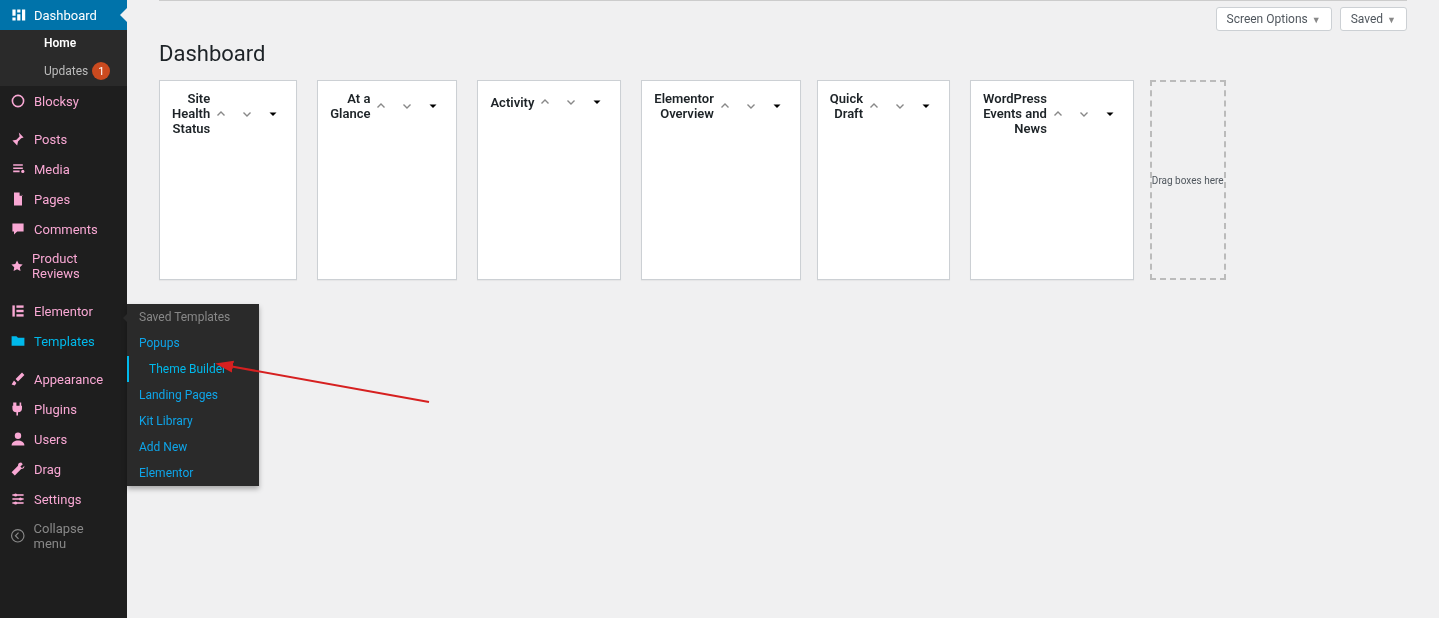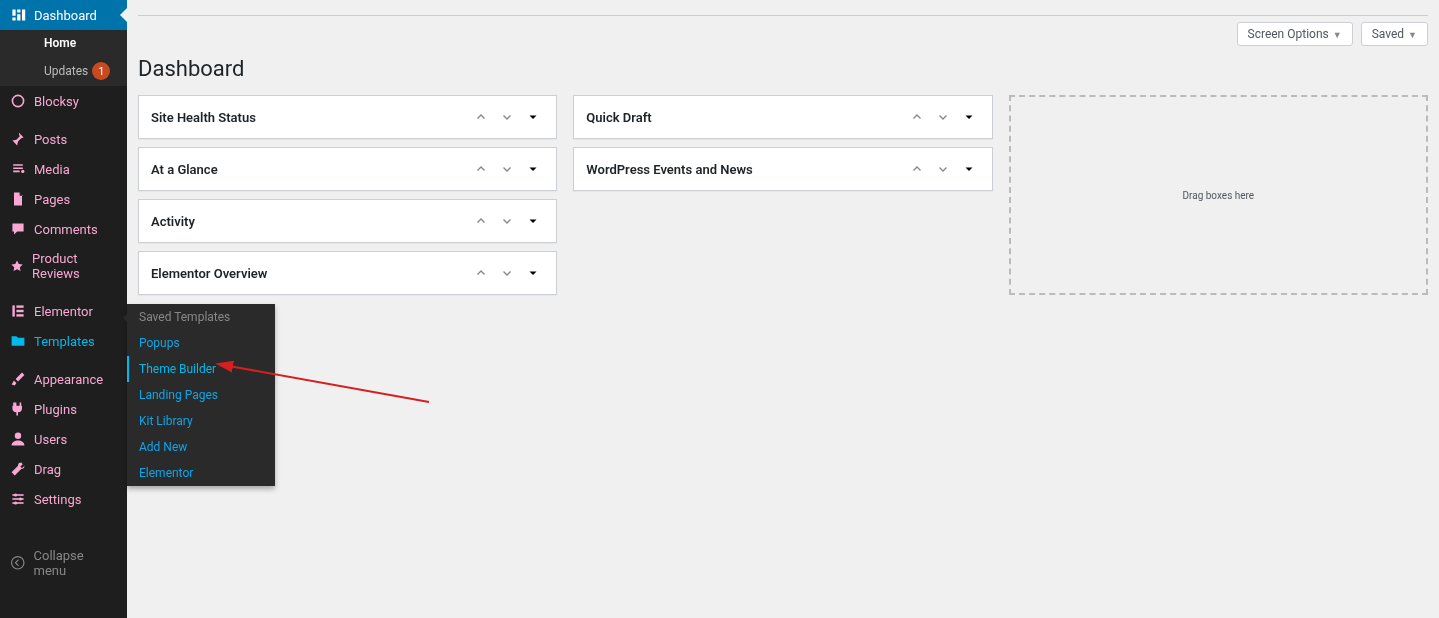--- a/index.html
+++ b/index.html
@@ -9,37 +9,37 @@
 .sidebar-item { display: flex; align-items: center; padding: 7px 10px; font-size: 13px; color: #f9a8d4; cursor: pointer; position: relative; }
 .sidebar-item.active { background: #0073aa; color: #fff; }
 .sidebar-item.active::after { content: ''; position: absolute; right: -1px; top: 50%; transform: translateY(-50%); border: 8px solid transparent; border-right-color: #f0f0f1; }
 .sidebar-item.highlight { color: #00b9eb; }
 .sidebar-item .icon { width: 16px; height: 16px; margin-right: 8px; display: inline-flex; align-items: center; justify-content: center; fill: currentColor; }
 .sidebar-sub { background: #2a2a2a; }
 .sidebar-sub .sub-item { padding: 6px 10px 6px 12px; font-size: 12px; color: #bbb; cursor: pointer; margin-left: 32px; }
 .sidebar-sub .sub-item.current { color: #fff; font-weight: 600; }
 .badge { display: inline-flex; align-items: center; justify-content: center; min-width: 18px; height: 18px; border-radius: 9px; background: #ca4a1f; color: #fff; font-size: 11px; margin-left: 4px; padding: 0 5px; }
 .sidebar-sep { height: 8px; }
-.collapse-item { color: #888; margin-top: 27px; }
-
-.flyout { position: absolute; left: 127px; top: 304px; width: 148px; background: #2a2a2a; box-shadow: 0 3px 5px rgba(0,0,0,.3); }
+.collapse-item { color: #888; }
+
+.flyout { position: absolute; left: 127px; top: 304px; width: 132px; background: #2a2a2a; box-shadow: 0 3px 5px rgba(0,0,0,.3); }
 .flyout::before { content: ''; position: absolute; left: -8px; top: 10px; border: 4px solid transparent; border-right-color: #2a2a2a; }
 .flyout-item { padding: 6px 12px; font-size: 12px; color: #0ea5e9; cursor: pointer; }
 .flyout-item.first { color: #888; }
-.flyout-item.highlight { color: #00b9eb; border-left: 2px solid #00b9eb; padding-left: 10px; }
-
-.main { position: absolute; left: 127px; top: 0; right: 0; height: 448px; padding: 0 11px 20px; margin-top: 15px; }
+.flyout-item.highlight { color: #00b9eb; border-left: 2px solid #00b9eb; padding-left: 20px; }
+
+.main { position: absolute; left: 127px; top: 0; right: 0; height: 448px; padding: 0 32px 20px; }
 .topbar { display: flex; justify-content: flex-end; gap: 8px; padding: 6px 0; border-top: 1px solid #ccc; }
 .topbar button { background: #fff; border: 1px solid #ccd0d4; padding: 4px 10px; font-size: 12px; color: #50575e; cursor: pointer; border-radius: 3px; }
 .topbar button .tri { font-size: 9px; margin-left: 4px; color: #888; }
 
 h1 { font-size: 22px; font-weight: 400; color: #1d2327; margin: 4px 0 14px; }
 
 .columns { display: flex; gap: 16px; }
-.col { flex: 1; display: flex; flex-direction: column; gap: 8px; text-align: right; }
+.col { flex: 1; display: flex; gap: 20px; text-align: right; }
 
 .postbox { background: #fff; border: 1px solid #ccd0d4; box-shadow: 0 1px 1px rgba(0,0,0,.04); }
 .postbox-header { display: flex; align-items: center; justify-content: space-between; padding: 10px 12px; }
 .postbox-header h2 { font-size: 13px; font-weight: 600; color: #1d2327; }
 .postbox-controls { display: flex; gap: 4px; }
 .ctrl { display: inline-flex; align-items: center; justify-content: center; width: 22px; height: 22px; color: #888; cursor: pointer; }
 .ctrl svg { width: 14px; height: 14px; }
 
 .dropzone { border: 2px dashed #bbb; display: flex; align-items: center; justify-content: center; color: #50575e; font-size: 10px; height: 200px; background: transparent; }
 

